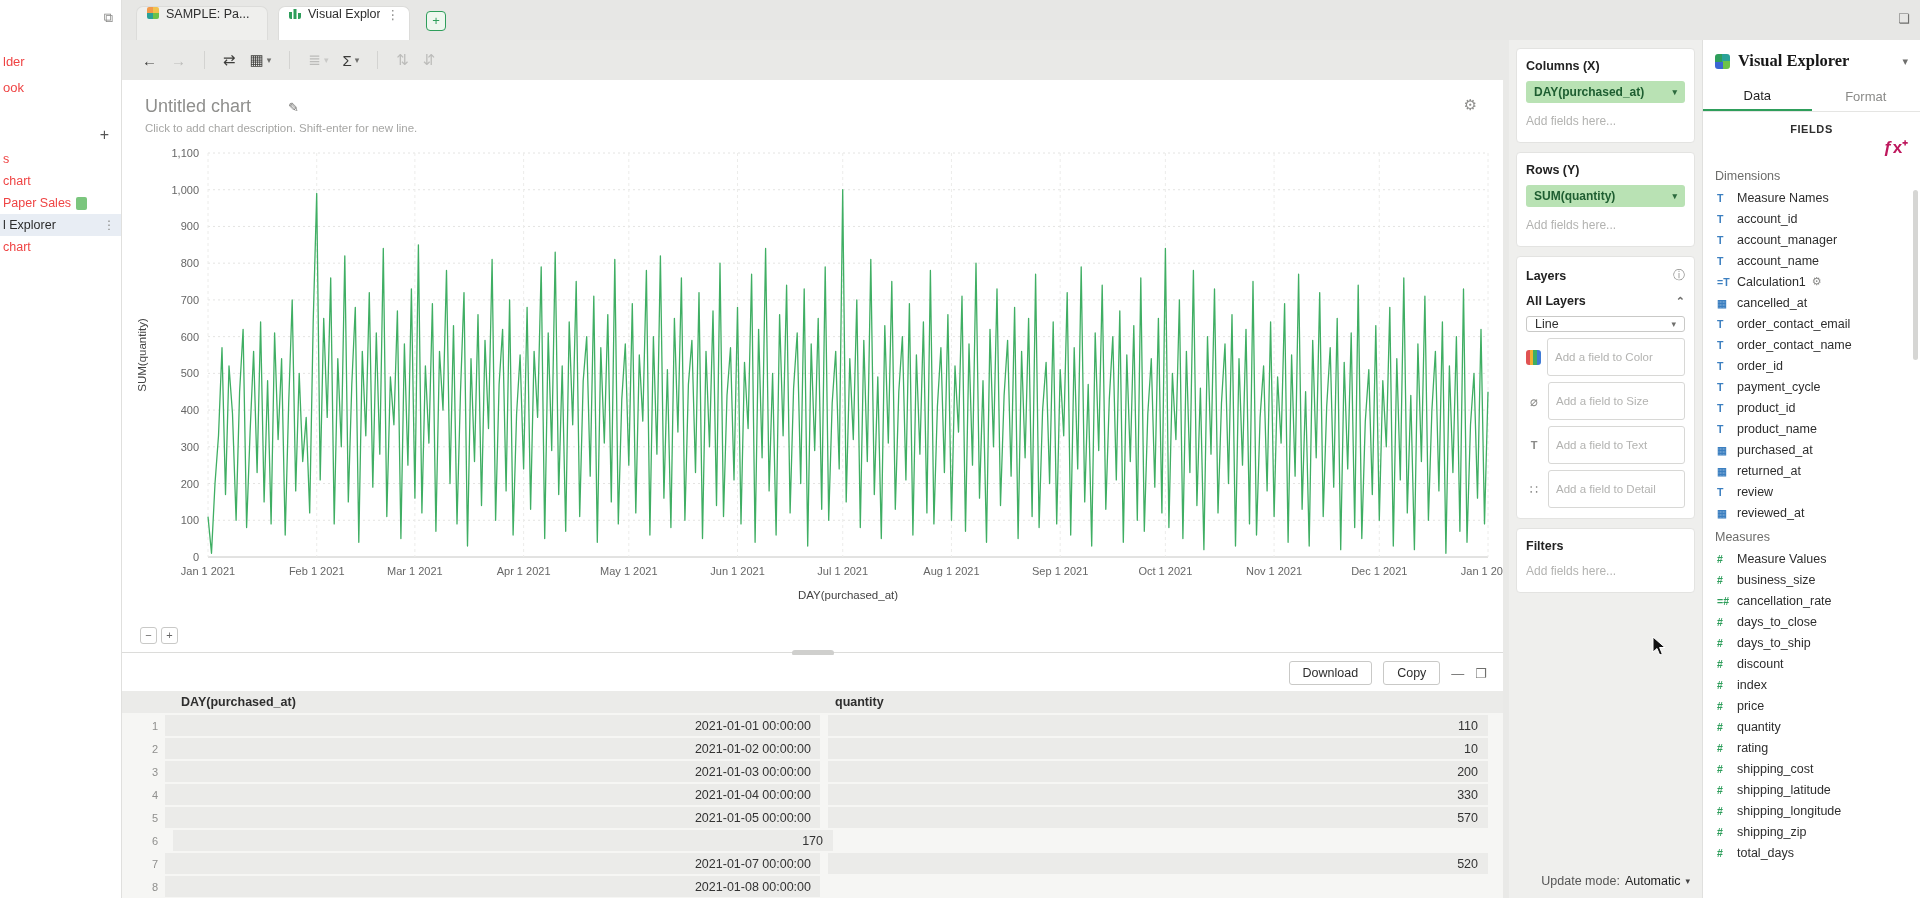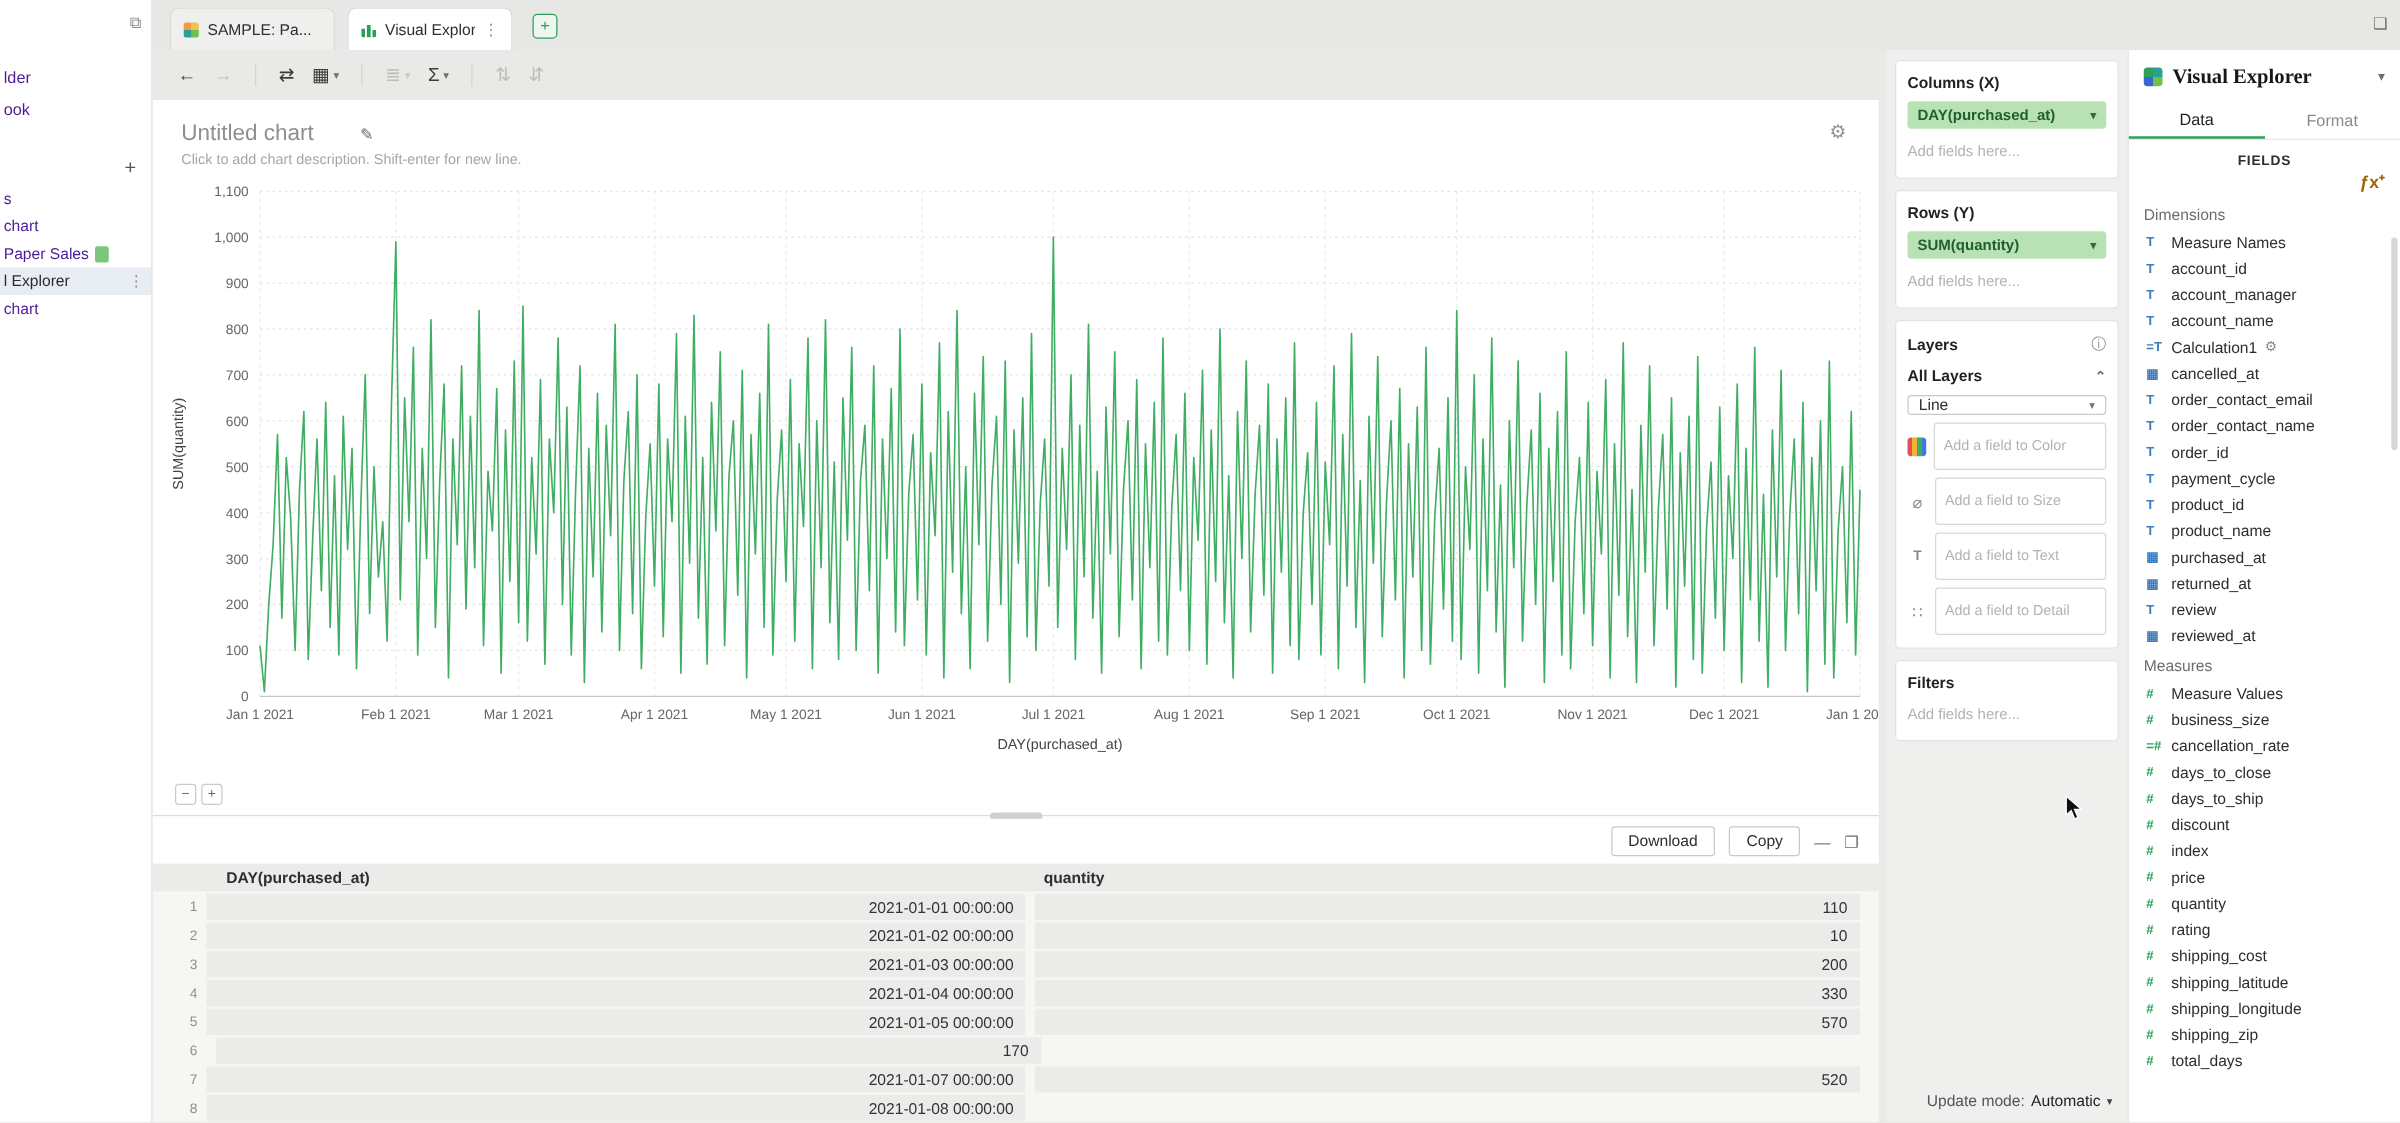--- a/index.html
+++ b/index.html
@@ -3,32 +3,32 @@
 <meta charset="utf-8">
 <style>
   * { box-sizing: border-box; margin: 0; padding: 0; }
   html,body { width:1920px; height:898px; overflow:hidden; }
   body { font-family:"Liberation Sans",sans-serif; background:#e9e9e7; position:relative; color:#333; }
 
   
   #sidebar { position:absolute; left:0; top:0; width:122px; height:898px; background:#fff; border-right:1px solid #e0e0de; z-index:6; }
   .sb-collapse { position:absolute; right:8px; top:10px; color:#8a8a88; font-size:13px; cursor:pointer; }
   .sb-top { position:absolute; top:48px; left:0; right:0; }
-  .sb-item { height:26px; display:flex; align-items:center; padding:0 6px 0 3px; font-size:13px; color:#4c1d95; white-space:nowrap; overflow:hidden; cursor:pointer; }
+  .sb-item { height:26px; display:flex; align-items:center; padding:0 6px 0 3px; font-size:13px; color:#ef4444; white-space:nowrap; overflow:hidden; cursor:pointer; }
   .sb-add { position:absolute; right:12px; top:126px; font-size:16px; color:#555; cursor:pointer; }
   .sb-list { position:absolute; top:148px; left:0; right:0; }
   .sb-list .sb-item { height:22px; font-size:12.5px; color:#77777 5; }
   .sb-item.selected { background:#e8edf4; color:#2b2b2b; }
   .sb-item .sb-label { flex:0 1 auto; overflow:hidden; }
   .sb-item .doc-ico { width:11px; height:13px; background:#7bc67e; border-radius:2px; margin-left:5px; flex:none; }
   .sb-item .kebab { margin-left:auto; color:#8a8a88; font-size:12px; }
 
   
   #tabbar { position:absolute; left:122px; top:0; right:0; height:40px; background:#e7e7e5; }
-  .tab { position:absolute; top:6px; height:34px; display:flex; align-items:center; gap:7px; padding:0 10px; font-size:12.5px; color:#2e2e2e; border:1px solid #dcdcda; border-bottom:none; border-radius:7px 7px 0 0; cursor:pointer; }
+  .tab { position:absolute; top:6px; height:34px; display:flex; align-items:flex-start; gap:7px; padding:0 10px; font-size:12.5px; color:#2e2e2e; border:1px solid #dcdcda; border-bottom:none; border-radius:7px 7px 0 0; cursor:pointer; }
   #tab1 { left:14px; width:132px; background:#efefed; }
   #tab2 { left:156px; width:132px; background:#fff; }
   .tab-ico { width:12px; height:12px; border-radius:2px; flex:none; }
   #tab1 .tab-ico { background:conic-gradient(#f2c14e 0 25%, #6cc24a 0 50%, #2aa198 0 75%, #f2994a 0); }
   .tab-label { white-space:nowrap; overflow:hidden; }
   .tab .kebab { margin-left:auto; color:#8a8a88; }
   .newtab { position:absolute; left:304px; top:11px; width:20px; height:20px; border:1.5px solid #2e9e5b; border-radius:4px; color:#2e9e5b; font-size:13px; line-height:17px; text-align:center; cursor:pointer; background:#eef7ef; }
   .tb-corner { position:absolute; right:10px; top:11px; color:#6f6f6d; font-size:13px; cursor:pointer; }
 
   
@@ -96,21 +96,21 @@
   #fields { position:absolute; left:1702px; top:40px; width:218px; height:858px; background:#fff; border-left:1px solid #e0e0de; }
   .fp-head { height:42px; display:flex; align-items:center; padding:0 12px; gap:8px; }
   .fp-logo { width:15px; height:15px; border-radius:3px; background:conic-gradient(#2aa198 0 25%, #6cc24a 0 50%, #3a66d4 0 75%, #2e9e5b 0); flex:none; }
   .fp-title { font-family:"Liberation Serif",serif; font-size:16.5px; font-weight:bold; color:#171717; }
   .fp-caret { margin-left:auto; color:#6f6f6d; font-size:11px; cursor:pointer; }
   .fp-tabs { height:30px; display:flex; border-bottom:1px solid #e5e5e3; }
   .fp-tab { flex:1; display:flex; align-items:center; justify-content:center; font-size:13px; color:#8a8a88; cursor:pointer; }
   .fp-tab.active { color:#1f1f1f; border-bottom:2px solid #2e9e5b; }
   .fields-head { display:flex; align-items:center; padding:11px 12px 4px;flex-direction:column; }
   .fields-label { font-size:11px; font-weight:bold; letter-spacing:0.6px; color:#2e2e2e; }
-  .fx { margin-left:auto; color:#a16207; font-size:14px; font-weight:bold; cursor:pointer; }
+  .fx { margin-left:auto; color:#be185d; font-size:17px; font-weight:bold; cursor:pointer; }
   .group-label { padding:7px 12px 4px; font-size:12.5px; color:#6d6d6b; }
   .field-item { height:21px; display:flex; align-items:center; padding:0 10px 0 14px; font-size:12.5px; color:#2e2e2e; cursor:grab; }
   .field-item .ficon { width:20px; flex:none; font-size:10.5px; font-weight:bold; }
   .field-item .ficon.dim { color:#3c7fc0; }
   .field-item .ficon.meas { color:#2e9e5b; }
   .field-item .fgear { margin-left:6px; color:#8a8a88; font-size:11px; }
   .fp-scroll { position:absolute; right:2px; top:150px; width:5px; height:170px; background:#d6d6d4; border-radius:3px; cursor:grab; }
 
   
   #cursor { position:absolute; left:1652px; top:636px; z-index:50; pointer-events:none; }

